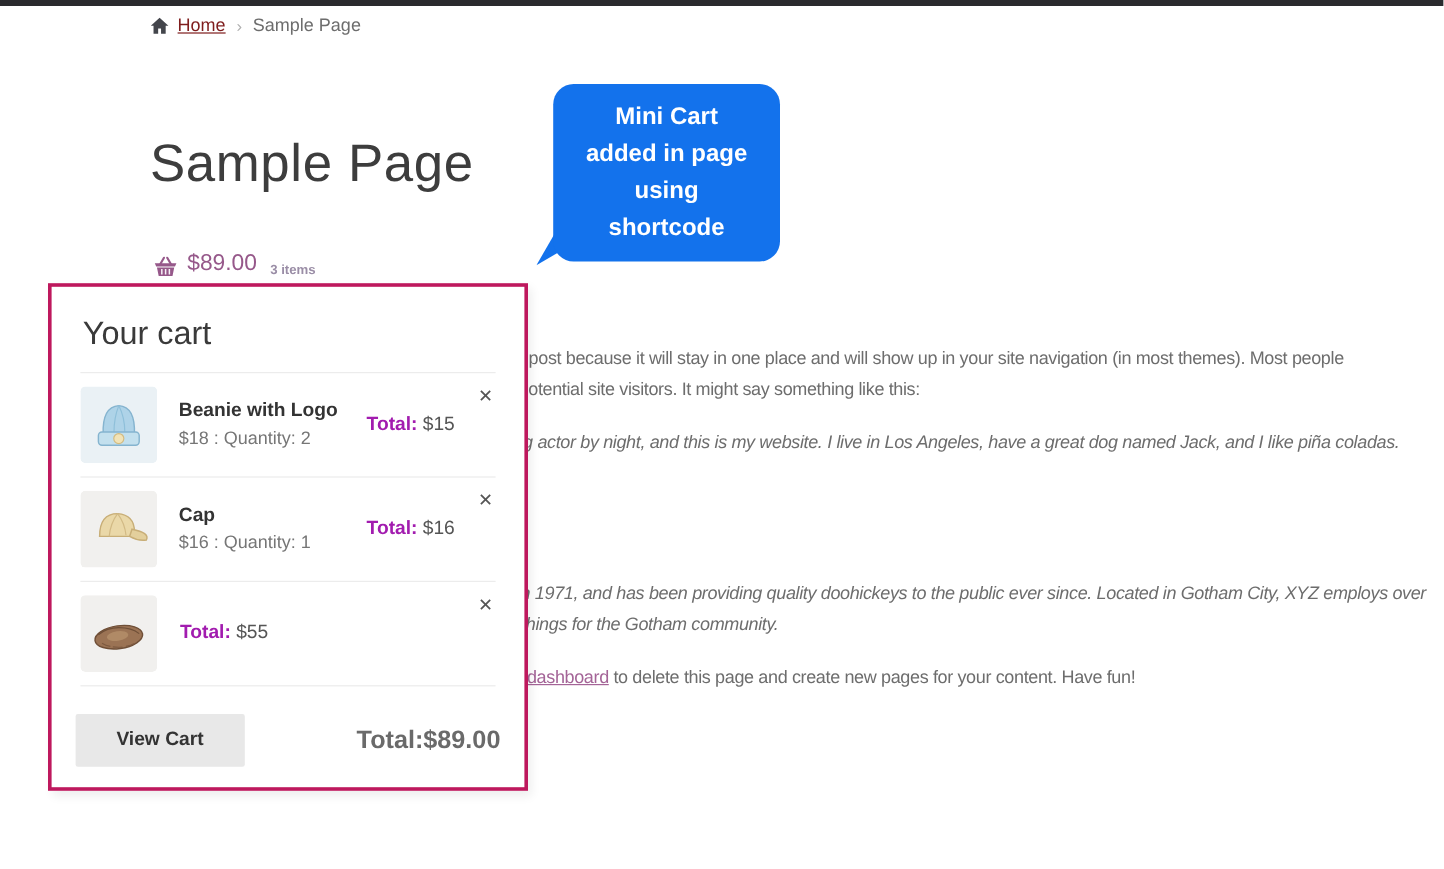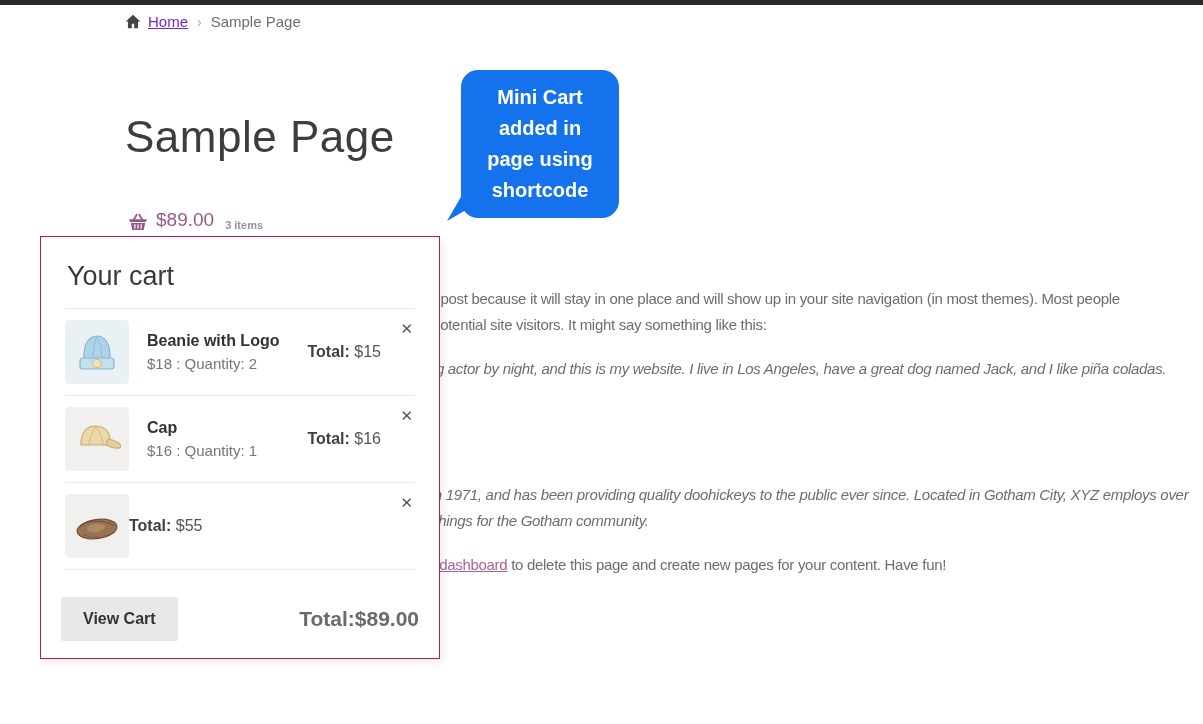--- a/index.html
+++ b/index.html
@@ -4,21 +4,21 @@
 <style>
   * { margin:0; padding:0; box-sizing:border-box; }
   html,body { width:1203px; height:724px; background:#ffffff; overflow:hidden;
               font-family:"Liberation Sans", sans-serif; position:relative; }
 
   .topbar { position:absolute; top:0; left:0; width:100%; height:5px; background:var(--topbar,#2a2a2e); }
 
   
   .breadcrumb { position:absolute; left:125px; top:13px; display:flex; align-items:center; gap:9px;
                 font-size:15px; color:#7a7a7a; }
-  .breadcrumb .home-link { color:#6d28d9; text-decoration:underline; display:flex; align-items:center; gap:7px; cursor:pointer; }
+  .breadcrumb .home-link { color:#7f1d1d; text-decoration:underline; display:flex; align-items:center; gap:7px; cursor:pointer; }
   .breadcrumb .sep { color:#b0b0b0; font-size:14px; }
   .crumb-current { color:#6d6d6d; }
 
   
   .page-title { position:absolute; left:125px; top:112px; font-size:44px; font-weight:300;
                 color:#3d3d3d; letter-spacing:0.5px; }
 
   
   .content { position:absolute; left:125px; top:286px; width:1070px; font-size:15px;
              letter-spacing:-0.3px; color:#6d6d6d; line-height:26px; }
@@ -30,46 +30,46 @@
   .content a.dash-link { color:var(--link,#a46497); text-decoration:underline; cursor:pointer; }
 
   
   .minicart-summary { position:absolute; left:127px; top:205px; display:flex; align-items:flex-end;
                       gap:7px; cursor:pointer; }
   .minicart-summary .price { color:var(--accent,#96588a); font-size:19px; margin-top:4px; }
   .minicart-summary .count { color:#9a8da6; font-size:11px; font-weight:bold; margin-top:2px; margin-left:4px; }
   .basket-svg { margin-top:6px; }
 
   
-  .bubble { position:absolute; left:461px; top:70px; width:158px; min-height:118px;
+  .bubble { position:absolute; left:461px; top:70px; width:189px; min-height:118px;
             background:var(--bubble,#1372ec); border-radius:17px; display:flex; align-items:center;
             justify-content:center; padding:12px 20px; z-index:3; }
   .bubble .bubble-text { color:#ffffff; font-weight:bold; font-size:20px; text-align:center; line-height:31px; }
   .bubble-tail { position:absolute; left:447px; top:183px; z-index:2; }
 
   
   .cart-panel { position:absolute; left:40px; top:236px; width:400px; height:423px; background:#ffffff;
-                border:1px solid #be185d; box-shadow:3px 4px 8px rgba(0,0,0,0.07); z-index:5;
+                border:3px solid #be185d; box-shadow:3px 4px 8px rgba(0,0,0,0.07); z-index:5;
                 padding:18px 24px 18px 24px; }
   .cart-title { font-size:27px; font-weight:300; color:#3a3a3a; padding:6px 0 16px 2px;
                 border-bottom:1px solid #ececec; }
   .cart-item { display:flex; align-items:center; position:relative; height:87px; padding:11px 0;
                border-bottom:1px solid #ececec; }
   .cart-item:last-of-type { border-bottom:none; }
   .thumb { width:64px; height:64px; border-radius:4px; flex:0 0 64px; cursor:pointer; }
   .item-info { margin-left:18px; flex:1; min-width:0; }
   .item-name { font-size:16px; font-weight:bold; color:#333333; margin-bottom:5px; cursor:pointer; }
   .item-meta { font-size:15px; color:#767676; }
   .item-total { font-size:16px; color:#555555; margin-right:34px; white-space:nowrap; }
-  .item-total b { color:#404040; }
+  .item-total b { color:#a21caf;margin-left:19px; }
   .remove-x { position:absolute; right:2px; top:12px; font-size:15px; color:#555555; cursor:pointer;
               line-height:1; }
   .cart-footer { position:absolute; left:20px; right:20px; bottom:17px; display:flex;
                  align-items:center; justify-content:space-between; }
-  .cart-btn { background:#e8e8e8; border:none; border-radius:2px; padding:13px 22px;
+  .cart-btn { background:#e8e8e8; border:none; border-radius:2px; padding:13px 34px;
               font-family:"Liberation Sans",sans-serif; font-size:16px; font-weight:bold;
               color:#333333; cursor:pointer; }
   .footer-total { font-size:21px; font-weight:bold; color:#6a6a6a; }
 </style>
 </head>
 <body>
 
 <div class="topbar"></div>
 
 <nav class="breadcrumb">

